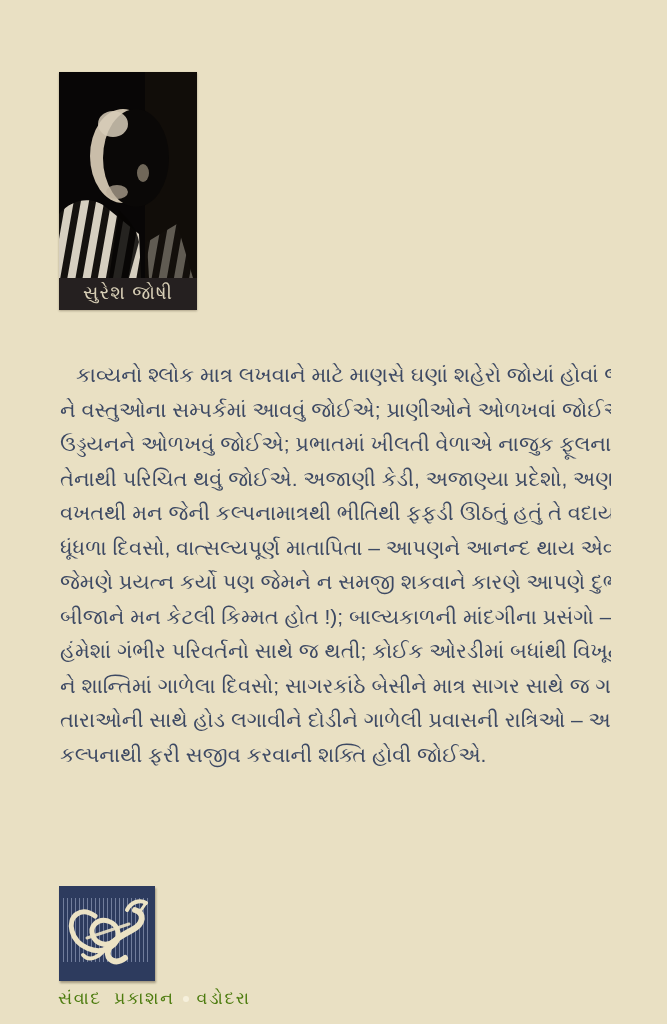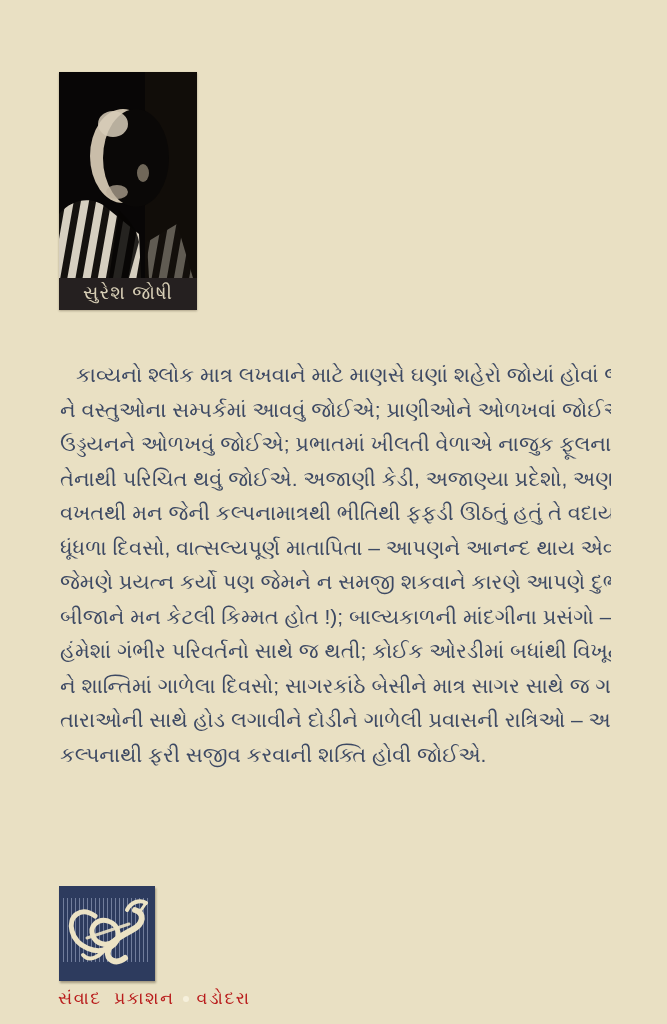--- a/index.html
+++ b/index.html
@@ -87,21 +87,21 @@
       transparent 1px, transparent 4px
     );
   }
   .logo svg { position: absolute; left: 0; top: 0; }
 
   
   .imprint {
     position: absolute;
     left: 58px;
     top: 988px;
-    color: #b91c1c;
+    color: #4d7c0f;
     font-size: 17.5px;
     letter-spacing: 1.5px;
     word-spacing: 6px;
     white-space: nowrap;
     display: flex;
     align-items: center;
     gap: 8px;
   }
   .imprint .dot {
     width: 6px;

